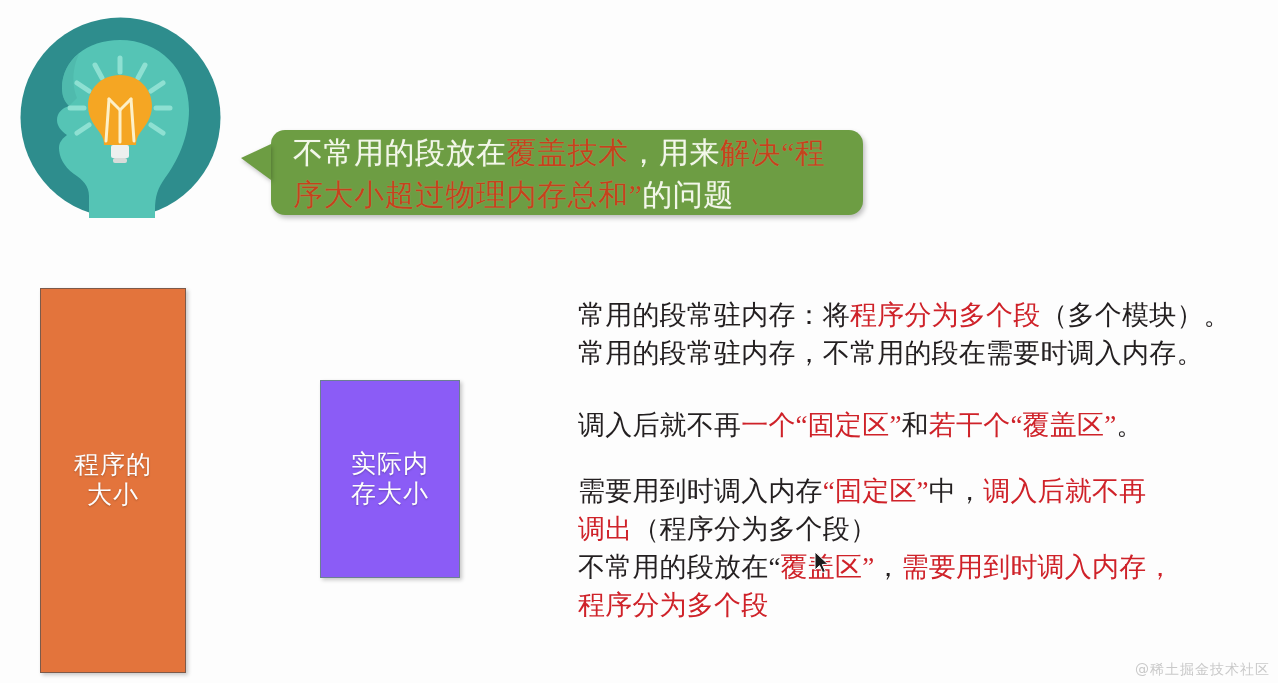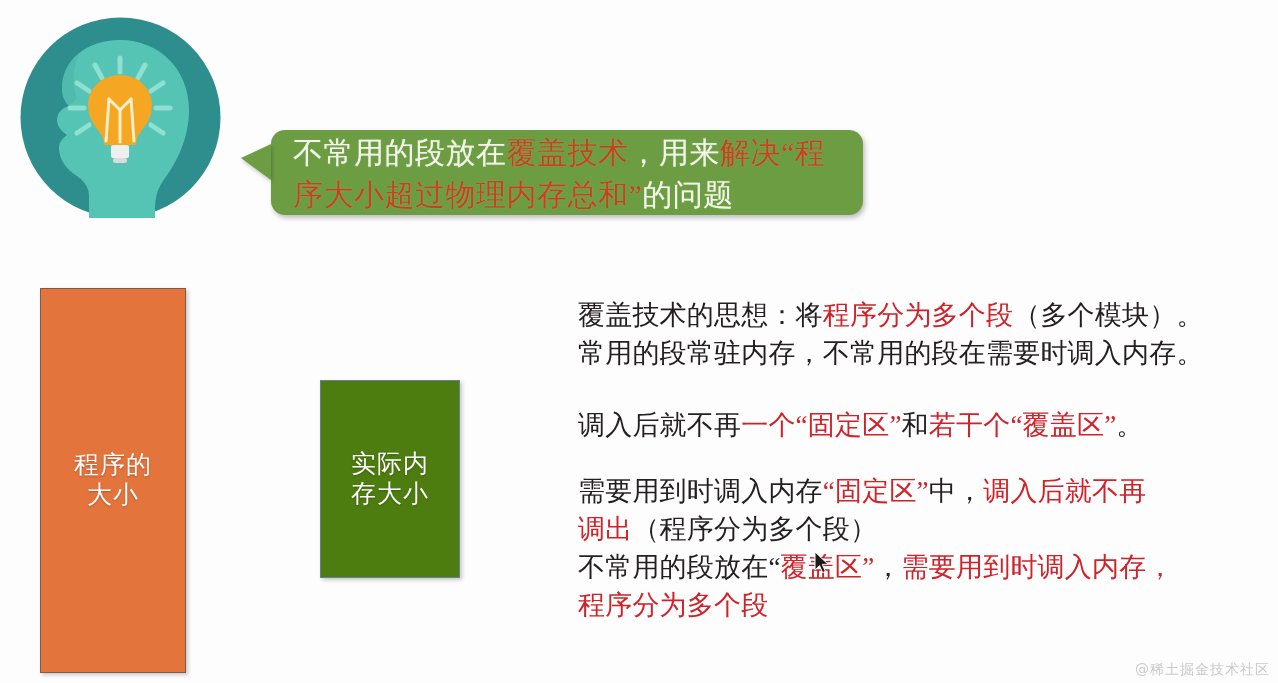--- a/index.html
+++ b/index.html
@@ -107,21 +107,21 @@
     background: #e3743c;
     border: 1px solid #7d5a4a;
     box-shadow: 2px 2px 4px rgba(0,0,0,0.22);
   }
   #rect-program .mem-label { margin-top: -1px; }
   #rect-memory {
     left: 320px;
     top: 380px;
     width: 140px;
     height: 198px;
-    background: #4d7c0f;
+    background: #8b5cf6;
     border: 1px solid #6b7f92;
     box-shadow: 2px 2px 4px rgba(0,0,0,0.22);
   }
 
   
   #explain {
     position: absolute;
     left: 578px;
     top: 296px;
     width: 688px;
@@ -222,21 +222,21 @@
   <div class="mem-rect" id="rect-memory">
     <div class="mem-label">
       <div>实际内</div>
       <div>存大小</div>
     </div>
   </div>
 
   <div id="explain">
 
     <p>
-      <span>覆盖技术的思想：将</span><span class="hl-red">程序分为多个段</span><span>（多个模块）。</span><br>
+      <span>常用的段常驻内存：将</span><span class="hl-red">程序分为多个段</span><span>（多个模块）。</span><br>
       <span>常用的段常驻内存，不常用的段在需要时调入内存。</span>
     </p>
 
     <div class="para-gap"></div>
 
     <p>
       <span>调入后就不再</span><span class="hl-red">一个“固定区”</span><span>和</span><span class="hl-red">若干个“覆盖区”</span><span>。</span>
     </p>
 
     <div class="para-gap-small"></div>

